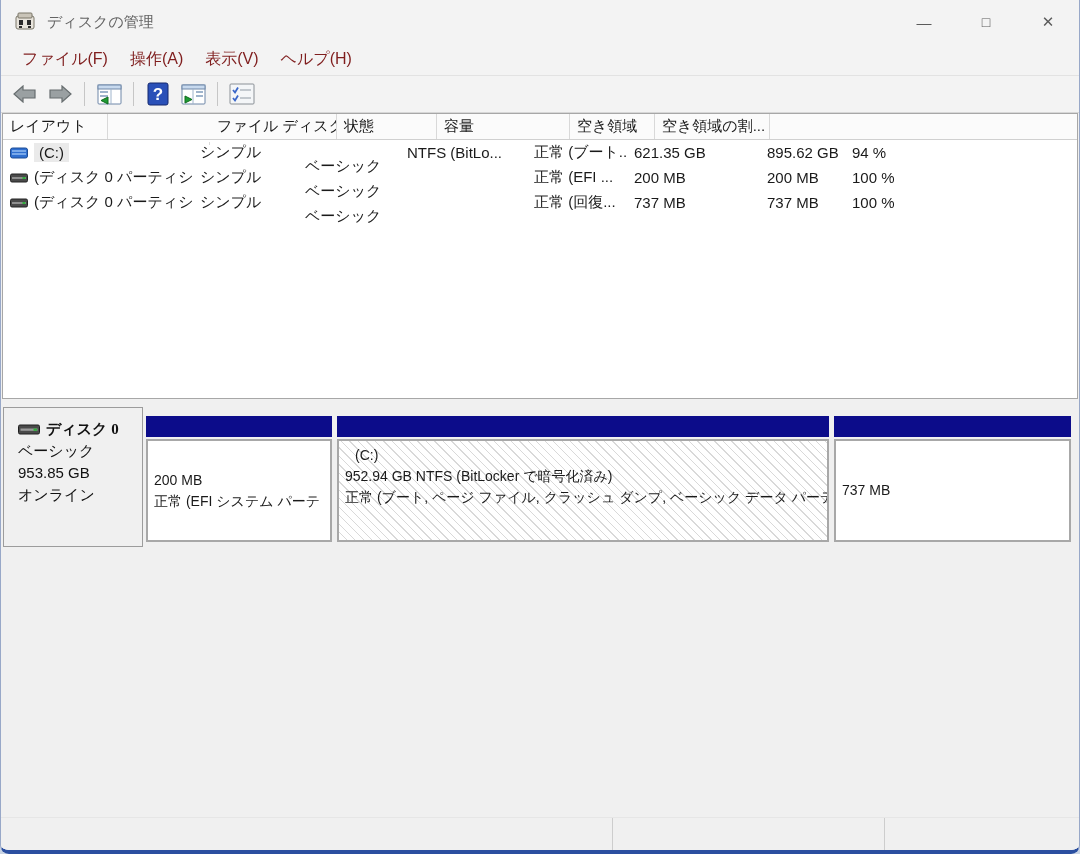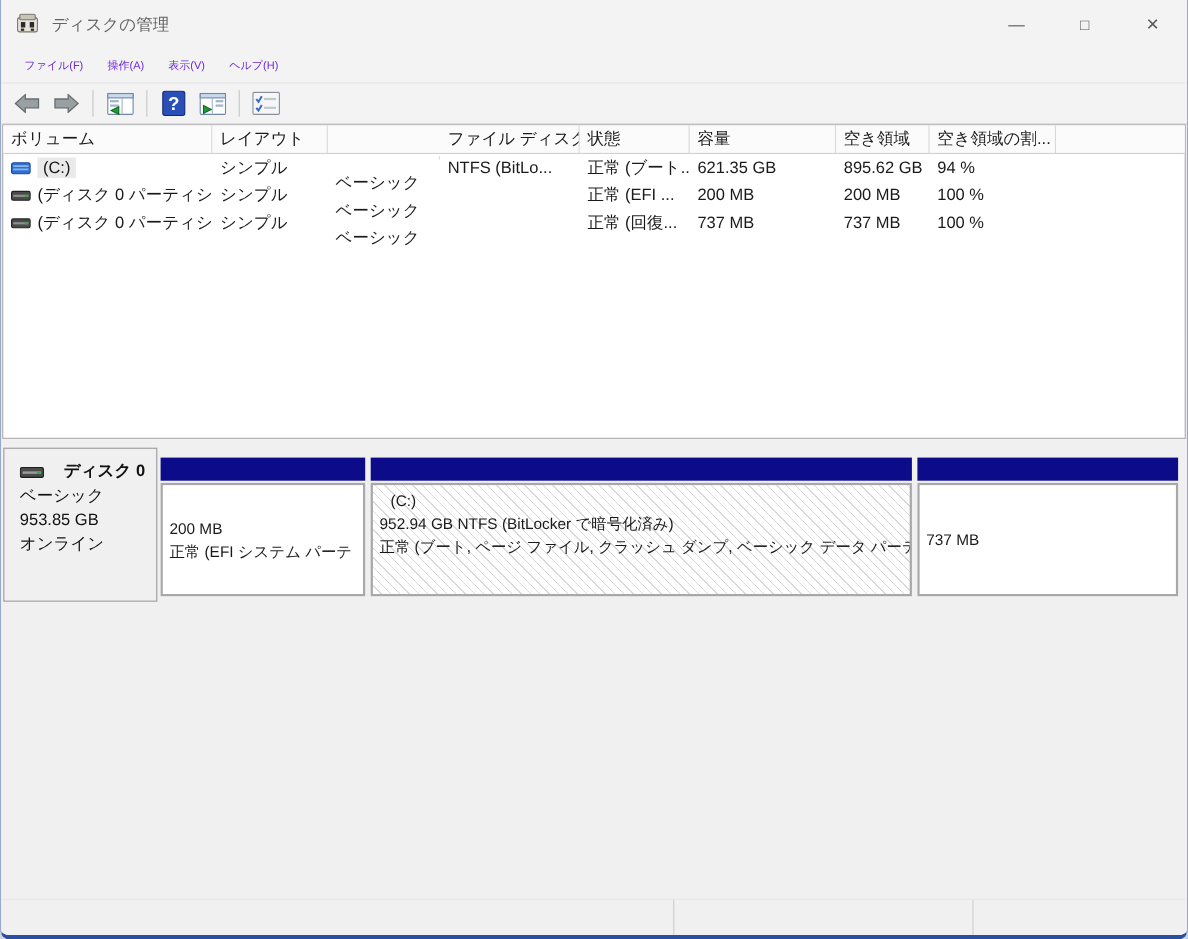--- a/index.html
+++ b/index.html
@@ -32,21 +32,21 @@
     width:62px; height:100%; display:flex; align-items:center; justify-content:center;
     font-size:15px; color:#5a5a5a; background:transparent; border:none; cursor:default;
   }
   .win-btn.max { font-size:14px; }
   .win-btn.close { font-size:15px; }
   
   .menubar {
     height:32px; background:#f3f3f3; border-bottom:1px solid #e2e2e2;
     display:flex; align-items:center; padding-left:10px; flex:0 0 auto;
   }
-  .menu-item { font-size:10px; color:#6d28d9; padding:4px 11px; }
+  .menu-item { font-size:16px; color:#7f1d1d; padding:4px 11px; }
   
   .toolbar {
     height:37px; background:#f3f3f3; border-bottom:1px solid #d7d7d7;
     display:flex; align-items:center; padding-left:10px; gap:7px; flex:0 0 auto;
   }
   .tb-btn { width:28px; height:26px; display:flex; align-items:center; justify-content:center; }
   .tb-sep { width:1px; height:24px; background:#c6c6c6; margin:0 3px; }
   
   .volume-list {
     height:286px; margin:0 1px; background:#ffffff;
@@ -65,21 +65,21 @@
   .vol-cell { display:flex; align-items:center; gap:6px; }
   .vol-ico { width:18px; height:12px; flex:0 0 auto; }
   .sel-label { background:#eaeaea; padding:1px 5px; }
   
   .graph-area { flex:1 1 auto; background:#f0f0f0; padding:8px 0 0 2px; overflow:hidden; }
   .disk-row { display:flex; }
   .disk-panel {
     width:140px; flex:0 0 auto; border:1px solid #9c9c9c; background:#f0f0f0;
     padding:10px 6px 0 14px; font-size:15px; color:#111; line-height:22px;
   }
-  .disk-title { display:flex; align-items:center; gap:18px; font-weight:bold; }
+  .disk-title { display:flex; align-items:center; gap:6px; font-weight:bold;font-family:Liberation Serif, serif; }
   .disk-ico { width:22px; height:13px; } .cd-ico { width:22px; height:18px; }
   .parts { flex:1 1 auto; display:flex; gap:5px; padding:9px 8px 0 3px; }
   .part { height:126px; display:flex; flex-direction:column; }
   .part-1 { width:186px; } .part-2 { width:492px; } .part-3 { flex:1; }
   .part-bar { height:21px; background:#0c0c8a; flex:0 0 auto; }
   .part-body {
     flex:1; margin-top:2px; border:2px solid #a8a8a8; background:#ffffff;
     font-size:14px; color:#1a1a1a; line-height:21px; overflow:hidden;
     padding:4px 6px; white-space:nowrap;
   }
@@ -184,21 +184,20 @@
         <path d="M4 7 L6 9.5 L9 4.5" fill="none" stroke="#3a67c9" stroke-width="1.8"></path>
         <rect x="11" y="6" width="11" height="2" fill="#c2c8ce"></rect>
         <path d="M4 15 L6 17.5 L9 12.5" fill="none" stroke="#3a67c9" stroke-width="1.8"></path>
         <rect x="11" y="14" width="11" height="2" fill="#c2c8ce"></rect>
       </svg>
     </span>
   </div>
 
   <div class="volume-list">
     <div class="vl-header">
-      <div class="vl-h-cell c0">ボリューム</div>
       <div class="vl-h-cell c1">レイアウト</div>
       <div class="vl-h-cell c2">種類</div>
       <div class="vl-h-cell c3">ファイル ディスク</div>
       <div class="vl-h-cell c4">状態</div>
       <div class="vl-h-cell c5">容量</div>
       <div class="vl-h-cell c6">空き領域</div>
       <div class="vl-h-cell c7">空き領域の割...</div>
       <div class="vl-h-cell c8"></div>
     </div>
 

